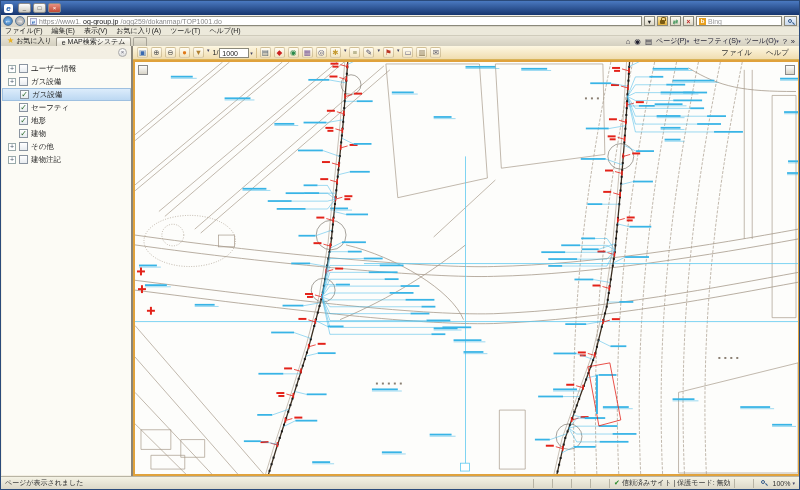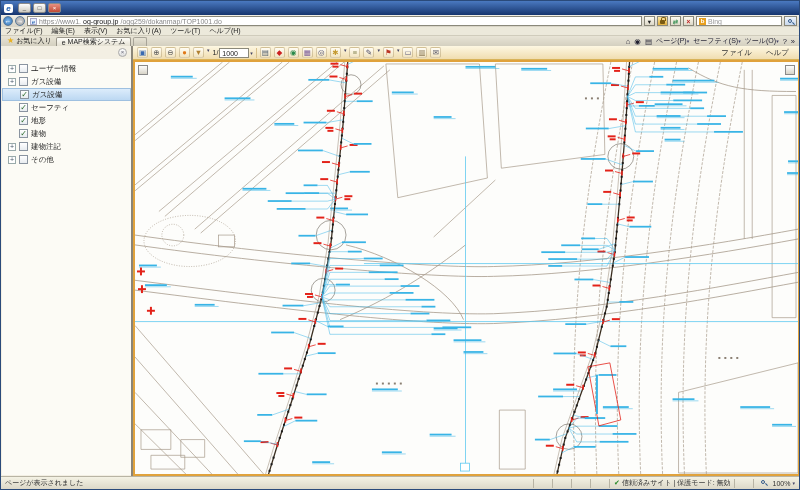--- a/index.html
+++ b/index.html
@@ -183,26 +183,26 @@
             <span class="lbl">地形</span>
           </div>
           <div class="trow">
             <span class="expspacer"></span>
             <span class="cbx">✓</span>
             <span class="lbl">建物</span>
           </div>
           <div class="trow">
             <span class="expbox">+</span>
             <span class="cbx"></span>
-            <span class="lbl">建物注記</span>
+            <span class="lbl">その他</span>
           </div>
           <div class="trow">
             <span class="expbox">+</span>
             <span class="cbx"></span>
-            <span class="lbl">その他</span>
+            <span class="lbl">建物注記</span>
           </div>
         </div>
     </div>
 
     <div class="mapcol">
 
       <div class="maptb">
         <span id="tb-left" style="display: flex; gap: 3px;">
             <span class="mico" style="color: rgb(58, 106, 176);">▣</span>
             <span class="mico" style="color: rgb(85, 85, 85);">⊕</span>

